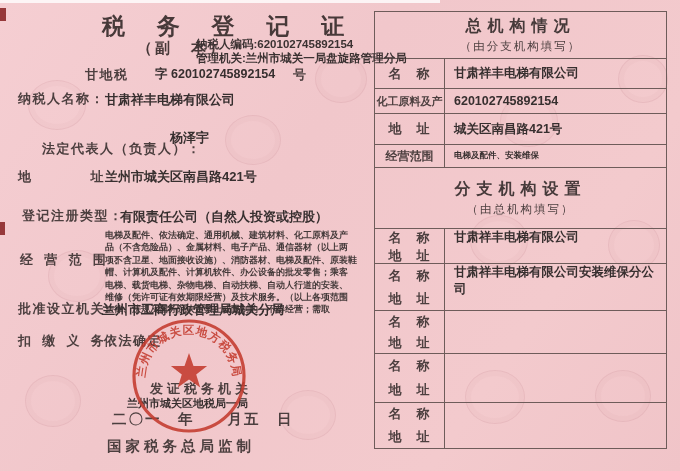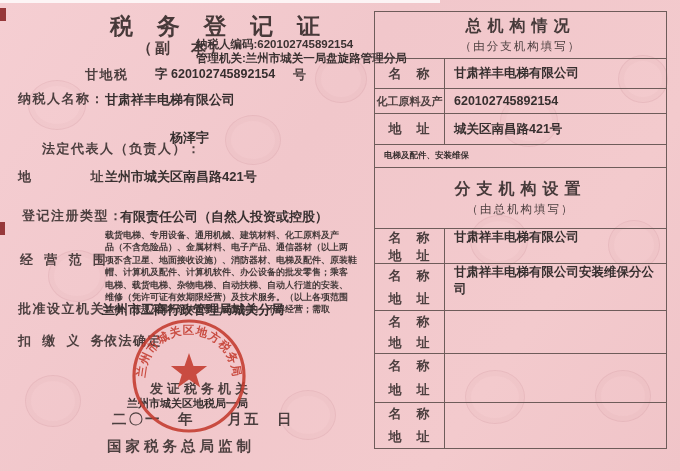--- a/index.html
+++ b/index.html
@@ -62,21 +62,21 @@
   <div class="wm" style="left:608px;top:220px;width:50px;height:48px;"></div>
   <div class="wm" style="left:465px;top:370px;width:58px;height:52px;"></div>
   <div class="wm" style="left:595px;top:370px;width:54px;height:50px;"></div>
   <div class="wm" style="left:25px;top:375px;width:54px;height:50px;"></div>
   <div class="wm" style="left:280px;top:390px;width:54px;height:48px;"></div>
 
   <div class="abs" style="left:0;top:0;width:440px;height:3px;background:rgba(255,255,255,.8);"></div>
   <div class="edge-mark" style="left:0;top:8px;width:6px;height:13px;"></div>
   <div class="edge-mark" style="left:0;top:222px;width:5px;height:13px;"></div>
 
-  <div class="abs cert-title" style="left:110px;top:11px;">税 务 登 记 证</div>
+  <div class="abs cert-title" style="left:102px;top:11px;font-family:Liberation Mono, monospace;">税 务 登 记 证</div>
   <div class="abs cert-sub" style="left:137px;top:39px;">（副　本）</div>
 
   <div class="abs hdr-line" style="left:196px;top:37px;">纳税人编码:620102745892154</div>
   <div class="abs hdr-line" style="left:196px;top:51px;">管理机关:兰州市城关一局盘旋路管理分局</div>
 
   <div class="abs serif-lbl" style="left:85px;top:66px;">甘地税</div>
   <div class="abs sans-val" style="left:155px;top:66px;font-size:12.5px;">字 620102745892154</div>
   <div class="abs serif-lbl" style="left:293px;top:66px;">号</div>
 
   <div class="abs serif-lbl" style="left:18px;top:90px;">纳税人名称：</div>
@@ -86,21 +86,21 @@
   <div class="abs sans-val" style="left:170px;top:129px;">杨泽宇</div>
 
   <div class="abs serif-lbl" style="left:18px;top:168px;">地　　　　址：</div>
   <div class="abs sans-val" style="left:105px;top:168px;">兰州市城关区南昌路421号</div>
 
   <div class="abs serif-lbl" style="left:22px;top:207px;">登记注册类型：</div>
   <div class="abs sans-val" style="left:120px;top:208px;">有限责任公司（自然人投资或控股）</div>
 
   <div class="abs serif-lbl" style="left:20px;top:251px;letter-spacing:4px;">经 营 范 围：</div>
   <div class="abs scope" style="left:105px;top:229px;">
-    <span>载货电梯、专用设备、通用机械、建筑材料、化工原料及产</span>
+    <span>电梯及配件、依法确定、通用机械、建筑材料、化工原料及产</span>
     <span>品（不含危险品）、金属材料、电子产品、通信器材（以上两</span>
     <span>项不含卫星、地面接收设施）、消防器材、电梯及配件、原装鞋</span>
     <span>帽、计算机及配件、计算机软件、办公设备的批发零售；乘客</span>
     <span>电梯、载货电梯、杂物电梯、自动扶梯、自动人行道的安装、</span>
     <span>维修（凭许可证有效期限经营）及技术服务。（以上各项范围</span>
     <span>法律、法规及国务院决定禁止或限制的，不得经营；需取</span>
   </div>
 
   <div class="abs serif-lbl" style="left:18px;top:300px;">批准设立机关:</div>
   <div class="abs sans-val" style="left:102px;top:301px;z-index:2;">兰州市工商行政管理局城关分局</div>
@@ -137,20 +137,21 @@
     </div>
     <div class="rt-row" style="height:25px;">
       <div class="rt-lbl tight">化工原料及产</div>
       <div class="rt-val">620102745892154</div>
     </div>
     <div class="rt-row" style="height:31px;">
       <div class="rt-lbl">地　址</div>
       <div class="rt-val">城关区南昌路421号</div>
     </div>
     <div class="rt-row" style="height:23px;">
+      <div class="rt-lbl" style="font-size:12px;letter-spacing:0;">经营范围</div>
       <div class="rt-val tiny">电梯及配件、安装维保</div>
     </div>
 
     <div class="rt-sec" style="height:61px;">
       <div class="t">分支机构设置</div>
       <div class="s">（由总机构填写）</div>
     </div>
 
     <div class="rt-row" style="height:35px;">
       <div class="glbl">

